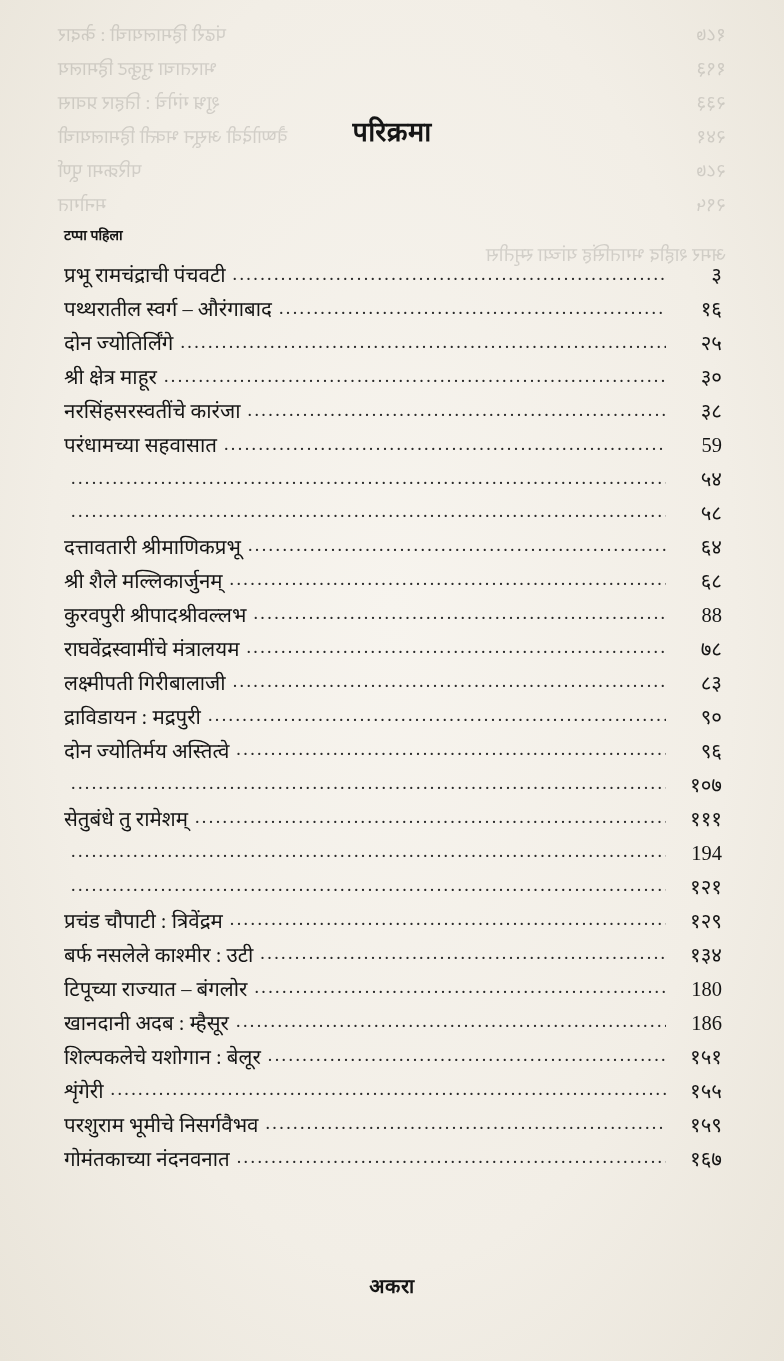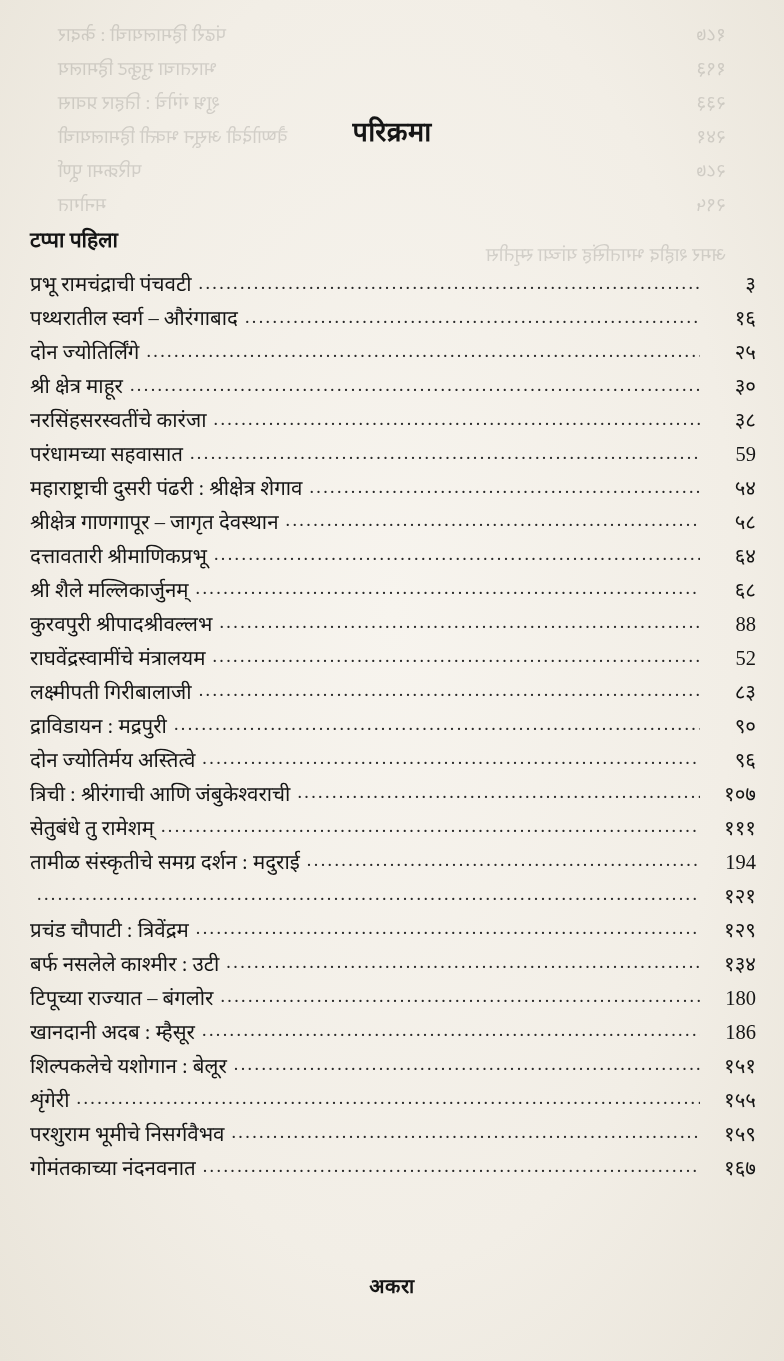--- a/index.html
+++ b/index.html
@@ -49,35 +49,35 @@
   .bleed .bsub {
     margin-top: 16px;
   }
 
   .content {
     position: absolute;
     left: 0;
     right: 0;
     top: 0;
     bottom: 0;
-    padding: 0 28px;
+    padding: 0 62px;
     box-sizing: border-box;
   }
 
   .title {
     text-align: center;
     font-weight: bold;
     font-size: 27px;
     letter-spacing: 0.5px;
     margin-top: 112px;
   }
 
   .section-label {
     font-weight: bold;
-    font-size: 21px;
+    font-size: 14px;
     margin-top: 76px;
     margin-left: 2px;
   }
 
   .toc {
     margin-top: 14px;
   }
 
   .toc-row {
     display: flex;
@@ -192,27 +192,25 @@
         <span class="toc-page">३८</span>
       </div>
 
       <div class="toc-row">
         <span class="toc-title">परंधामच्या सहवासात</span>
         <span class="toc-dots">......................................................................................................................</span>
         <span class="toc-page">59</span>
       </div>
 
       <div class="toc-row">
-        <span class="toc-title">महाराष्ट्राची दुसरी पंढरी : श्रीक्षेत्र शेगाव</span>
         <span class="toc-dots">......................................................................................................................</span>
         <span class="toc-page">५४</span>
       </div>
 
       <div class="toc-row">
-        <span class="toc-title">श्रीक्षेत्र गाणगापूर – जागृत देवस्थान</span>
         <span class="toc-dots">......................................................................................................................</span>
         <span class="toc-page">५८</span>
       </div>
 
       <div class="toc-row">
         <span class="toc-title">दत्तावतारी श्रीमाणिकप्रभू</span>
         <span class="toc-dots">......................................................................................................................</span>
         <span class="toc-page">६४</span>
       </div>
 
@@ -224,21 +222,21 @@
 
       <div class="toc-row">
         <span class="toc-title">कुरवपुरी श्रीपादश्रीवल्लभ</span>
         <span class="toc-dots">......................................................................................................................</span>
         <span class="toc-page">88</span>
       </div>
 
       <div class="toc-row">
         <span class="toc-title">राघवेंद्रस्वामींचे मंत्रालयम</span>
         <span class="toc-dots">......................................................................................................................</span>
-        <span class="toc-page">52</span>
+        <span class="toc-page">७८</span>
       </div>
 
       <div class="toc-row">
         <span class="toc-title">लक्ष्मीपती गिरीबालाजी</span>
         <span class="toc-dots">......................................................................................................................</span>
         <span class="toc-page">८३</span>
       </div>
 
       <div class="toc-row">
         <span class="toc-title">द्राविडायन : मद्रपुरी</span>
@@ -246,33 +244,31 @@
         <span class="toc-page">९०</span>
       </div>
 
       <div class="toc-row">
         <span class="toc-title">दोन ज्योतिर्मय अस्तित्वे</span>
         <span class="toc-dots">......................................................................................................................</span>
         <span class="toc-page">९६</span>
       </div>
 
       <div class="toc-row">
-        <span class="toc-title">त्रिची : श्रीरंगाची आणि जंबुकेश्वराची</span>
         <span class="toc-dots">......................................................................................................................</span>
         <span class="toc-page">१०७</span>
       </div>
 
       <div class="toc-row">
         <span class="toc-title">सेतुबंधे तु रामेशम्</span>
         <span class="toc-dots">......................................................................................................................</span>
         <span class="toc-page">१११</span>
       </div>
 
       <div class="toc-row">
-        <span class="toc-title">तामीळ संस्कृतीचे समग्र दर्शन : मदुराई</span>
         <span class="toc-dots">......................................................................................................................</span>
         <span class="toc-page">194</span>
       </div>
 
       <div class="toc-row">
         <span class="toc-dots">......................................................................................................................</span>
         <span class="toc-page">१२१</span>
       </div>
 
       <div class="toc-row">

